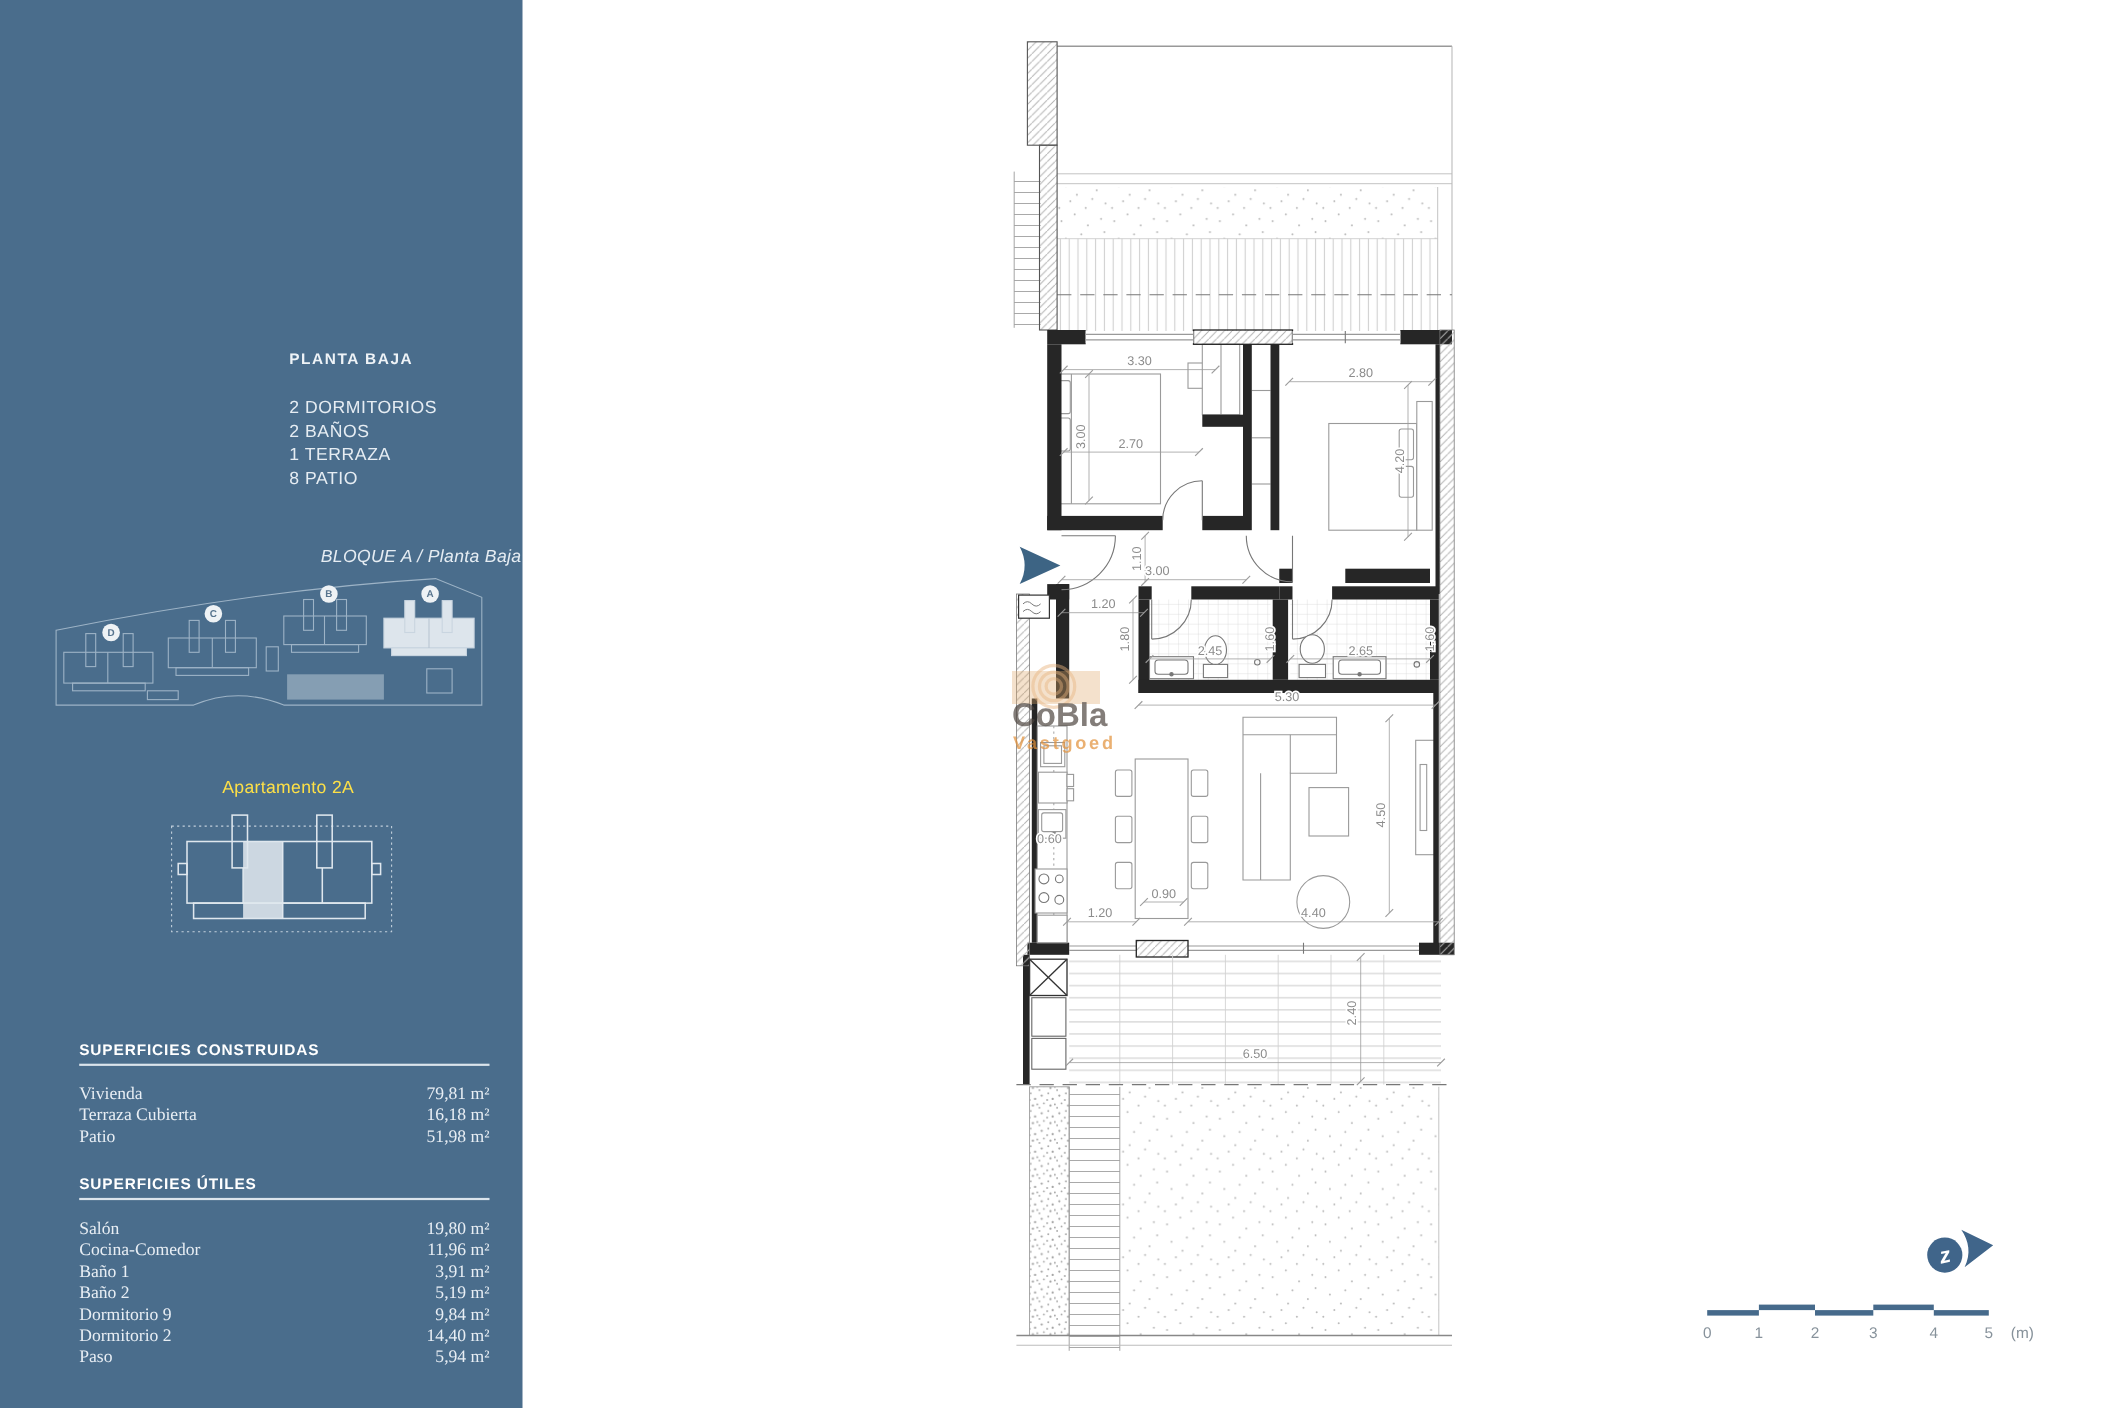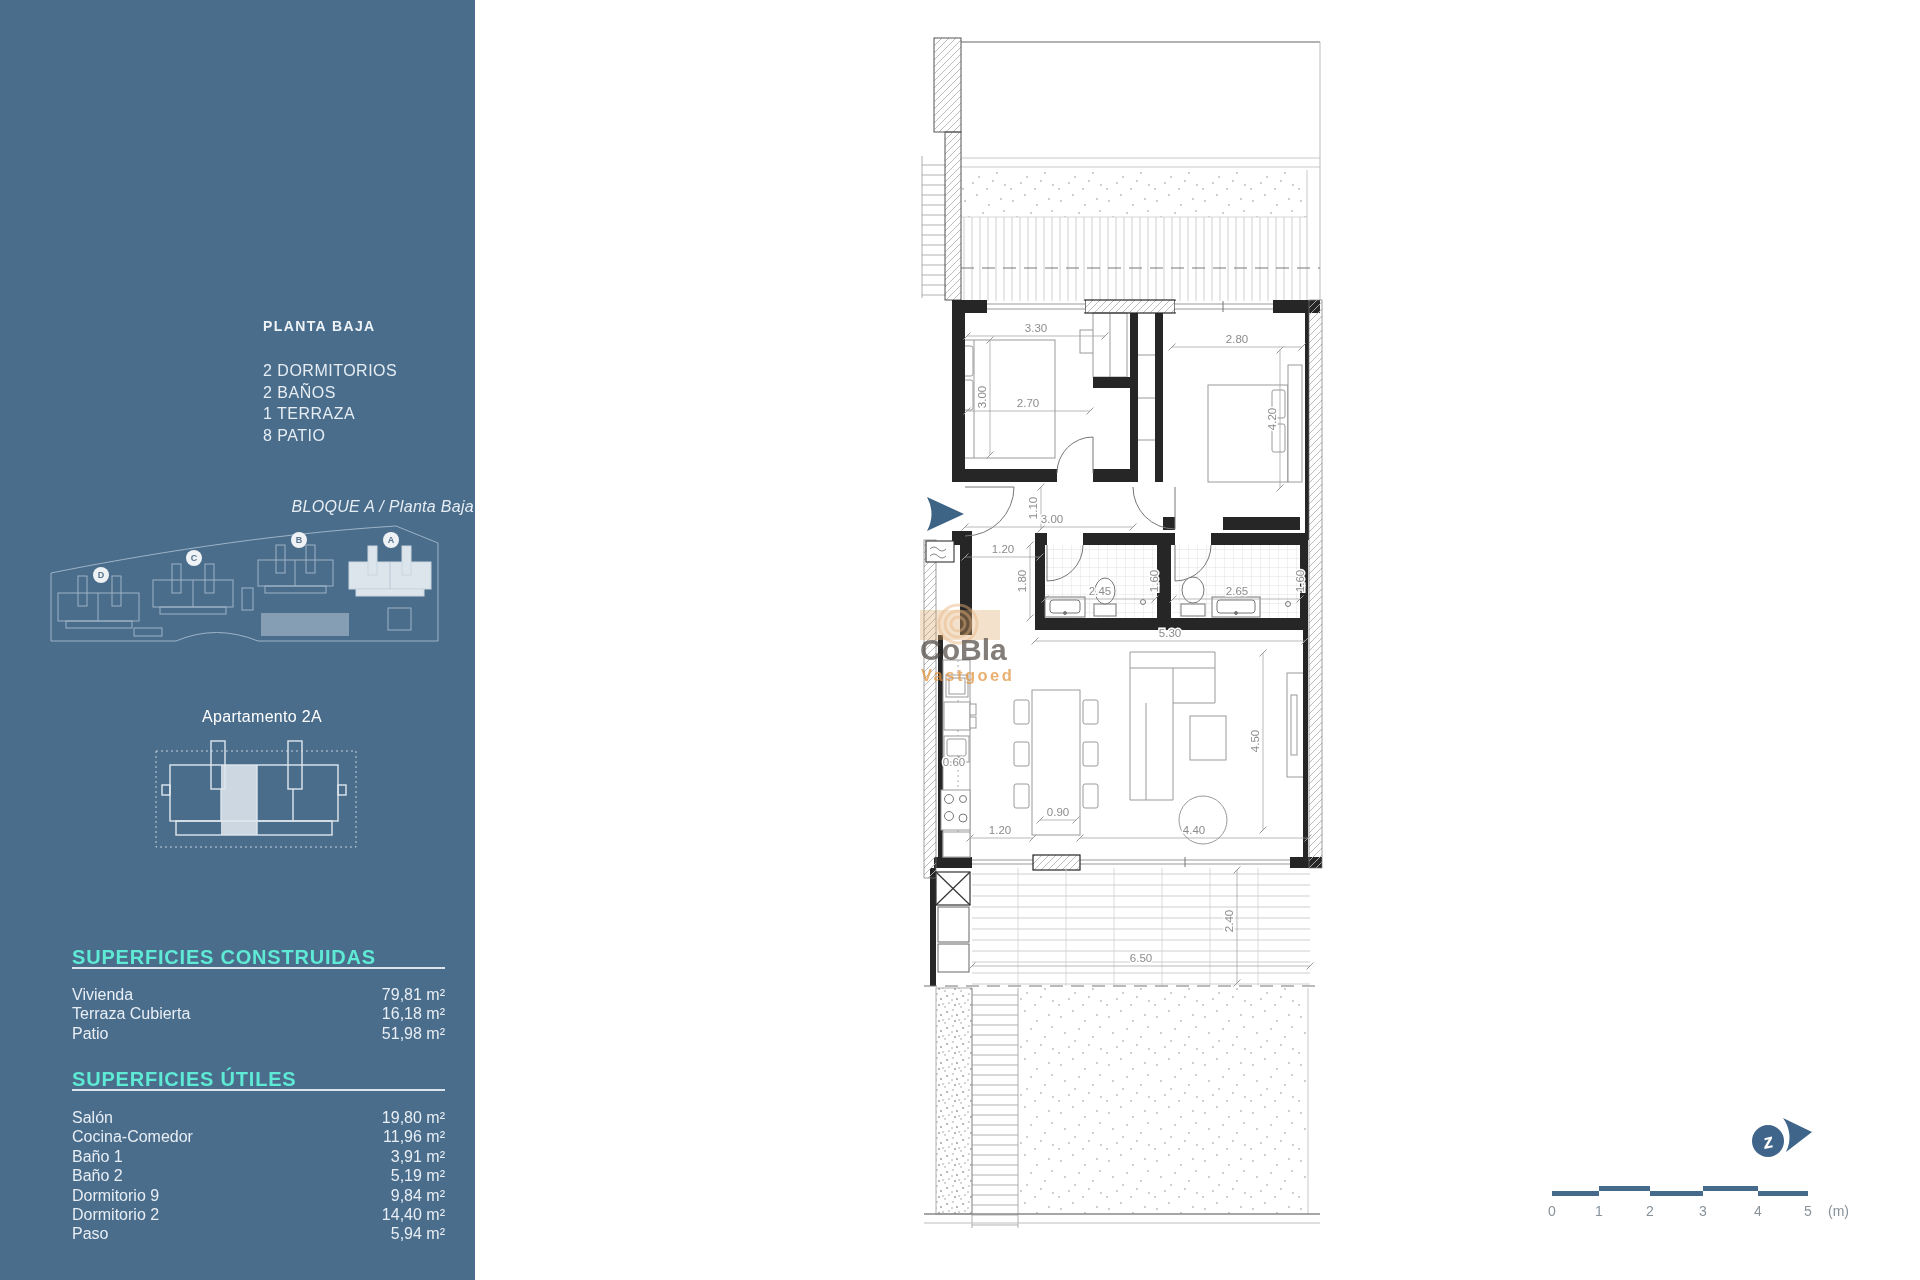--- a/index.html
+++ b/index.html
@@ -10,27 +10,27 @@
   .sidebar{position:absolute;left:0;top:0;width:475px;height:1280px;
            background:var(--sidebar-bg,#4a6d8c);color:#e9eef3;}
   .plan-title{position:absolute;left:263px;top:318px;font-size:14px;font-weight:700;
               letter-spacing:1.4px;color:#eef3f7;}
   .features{position:absolute;left:263px;top:360px;font-size:16px;line-height:21.5px;
             letter-spacing:.5px;color:#e6edf3;}
   .bloque-label{position:absolute;left:40px;top:498px;width:434px;text-align:right;
                 font-size:16px;color:#e6edf3;letter-spacing:.3px;font-style:italic;}
   .site-svg{position:absolute;left:46px;top:518px;}
   .apt-label{position:absolute;left:40px;top:708px;width:444px;text-align:center;
-             font-size:16px;color:#ffffff;letter-spacing:.3px;}
+             font-size:16px;color:#fde047;letter-spacing:.3px;}
   .apt-svg{position:absolute;left:148px;top:733px;}
-  .thead{position:absolute;left:72px;width:373px;font-size:20px;font-weight:700;
-         letter-spacing:.8px;color:#5eead4;}
+  .thead{position:absolute;left:72px;width:373px;font-size:14px;font-weight:700;
+         letter-spacing:.8px;color:#ffffff;}
   .rule{position:absolute;left:72px;width:373px;height:2px;background:#dbe4ec;}
   .rows{position:absolute;left:72px;width:373px;font-size:16px;color:#e8eef4;}
-  .trow{display:flex;justify-content:space-between;height:19.4px;line-height:19.4px;}
+  .trow{display:flex;justify-content:space-between;height:19.4px;line-height:19.4px;font-family:Liberation Serif, serif;}
   .thead.construidas{top:946px}.rule.construidas{top:967px}.rows.construidas{top:985px}
   .thead.utiles{top:1068px}.rule.utiles{top:1089px}.rows.utiles{top:1108px}
   
   .plan-svg{position:absolute;left:895px;top:30px;}
   .brand-svg{position:absolute;left:1540px;top:1105px;}
   text{user-select:none}
 </style>
 </head>
 <body>
 

